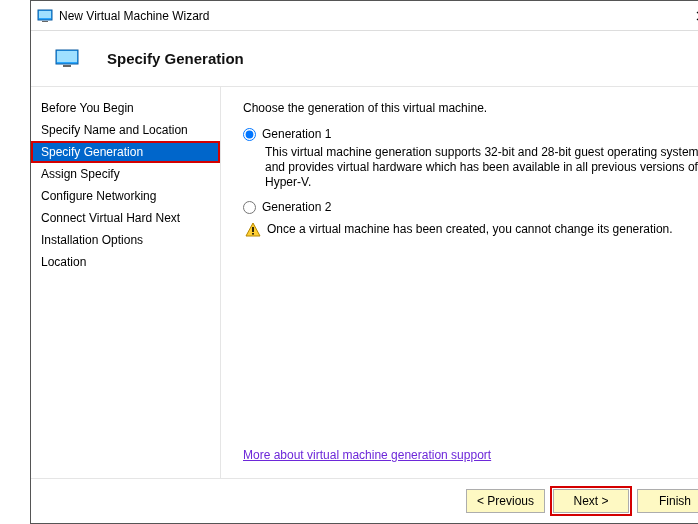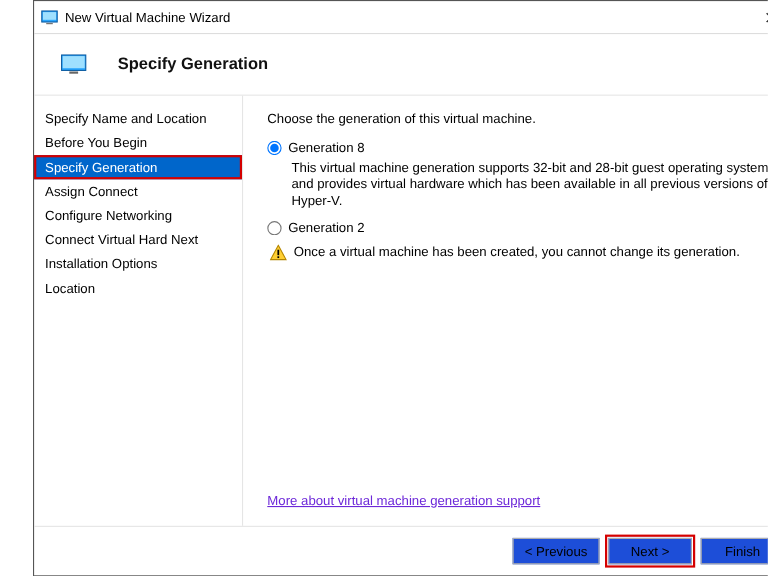--- a/index.html
+++ b/index.html
@@ -107,21 +107,21 @@
   .footer {
     border-top: 1px solid #e5e5e5;
     padding: 10px 14px;
     display: flex;
     justify-content: flex-end;
     gap: 8px;
   }
   .btn {
     min-width: 76px;
     height: 24px;
-    background: #1d4ed8;
+    background: #fef9c3;
     border: 1px solid #adadad;
     font-size: 12px;
     font-family: inherit;
     cursor: pointer;
     padding: 0 10px;
   }
   .btn.highlight {
     outline: 2px solid #d40000;
     outline-offset: 1px;
   }
@@ -153,36 +153,36 @@
           <rect x="1" y="1" width="22" height="14" fill="#2aa7ff" stroke="#0a5aa0"></rect>
           <rect x="2" y="2" width="20" height="11" fill="#9fe0ff"></rect>
           <rect x="8" y="16" width="8" height="2" fill="#666"></rect>
         </svg>
     </span>
     <h1>Specify Generation</h1>
   </div>
 
   <div class="body">
     <div class="sidebar">
+      <div class="sidebar-item"><span>Before You Begin</span></div>
       <div class="sidebar-item"><span>Specify Name and Location</span></div>
-      <div class="sidebar-item"><span>Before You Begin</span></div>
       <div class="sidebar-item selected"><span>Specify Generation</span></div>
-      <div class="sidebar-item"><span>Assign Connect</span></div>
+      <div class="sidebar-item"><span>Assign Specify</span></div>
       <div class="sidebar-item"><span>Configure Networking</span></div>
       <div class="sidebar-item"><span>Connect Virtual Hard Next</span></div>
       <div class="sidebar-item indent"><span>Installation Options</span></div>
       <div class="sidebar-item"><span>Location</span></div>
     </div>
 
     <div class="content">
       <div class="intro">Choose the generation of this virtual machine.</div>
 
       <div class="option-row">
         <input type="radio" name="gen" checked="" style="">
-        <label>Generation 8</label>
+        <label>Generation 1</label>
       </div>
       <div class="option-desc">This virtual machine generation supports 32-bit and 28-bit guest operating systems and provides virtual hardware which has been available in all previous versions of Hyper-V.</div>
 
       <div class="option-row">
         <input type="radio" name="gen" style="">
         <label>Generation 2</label>
       </div>
 
       <div class="warning-row">
         <span class="warn-icon">

